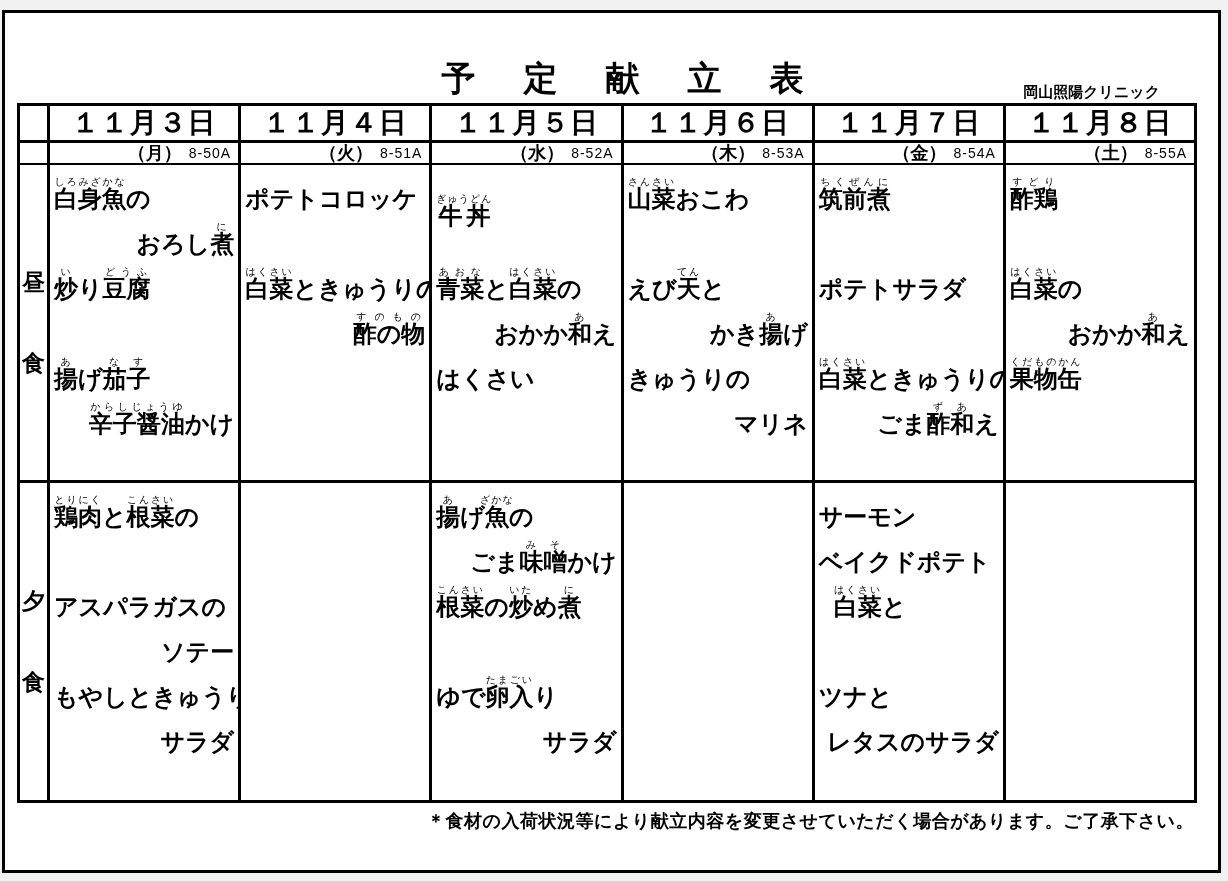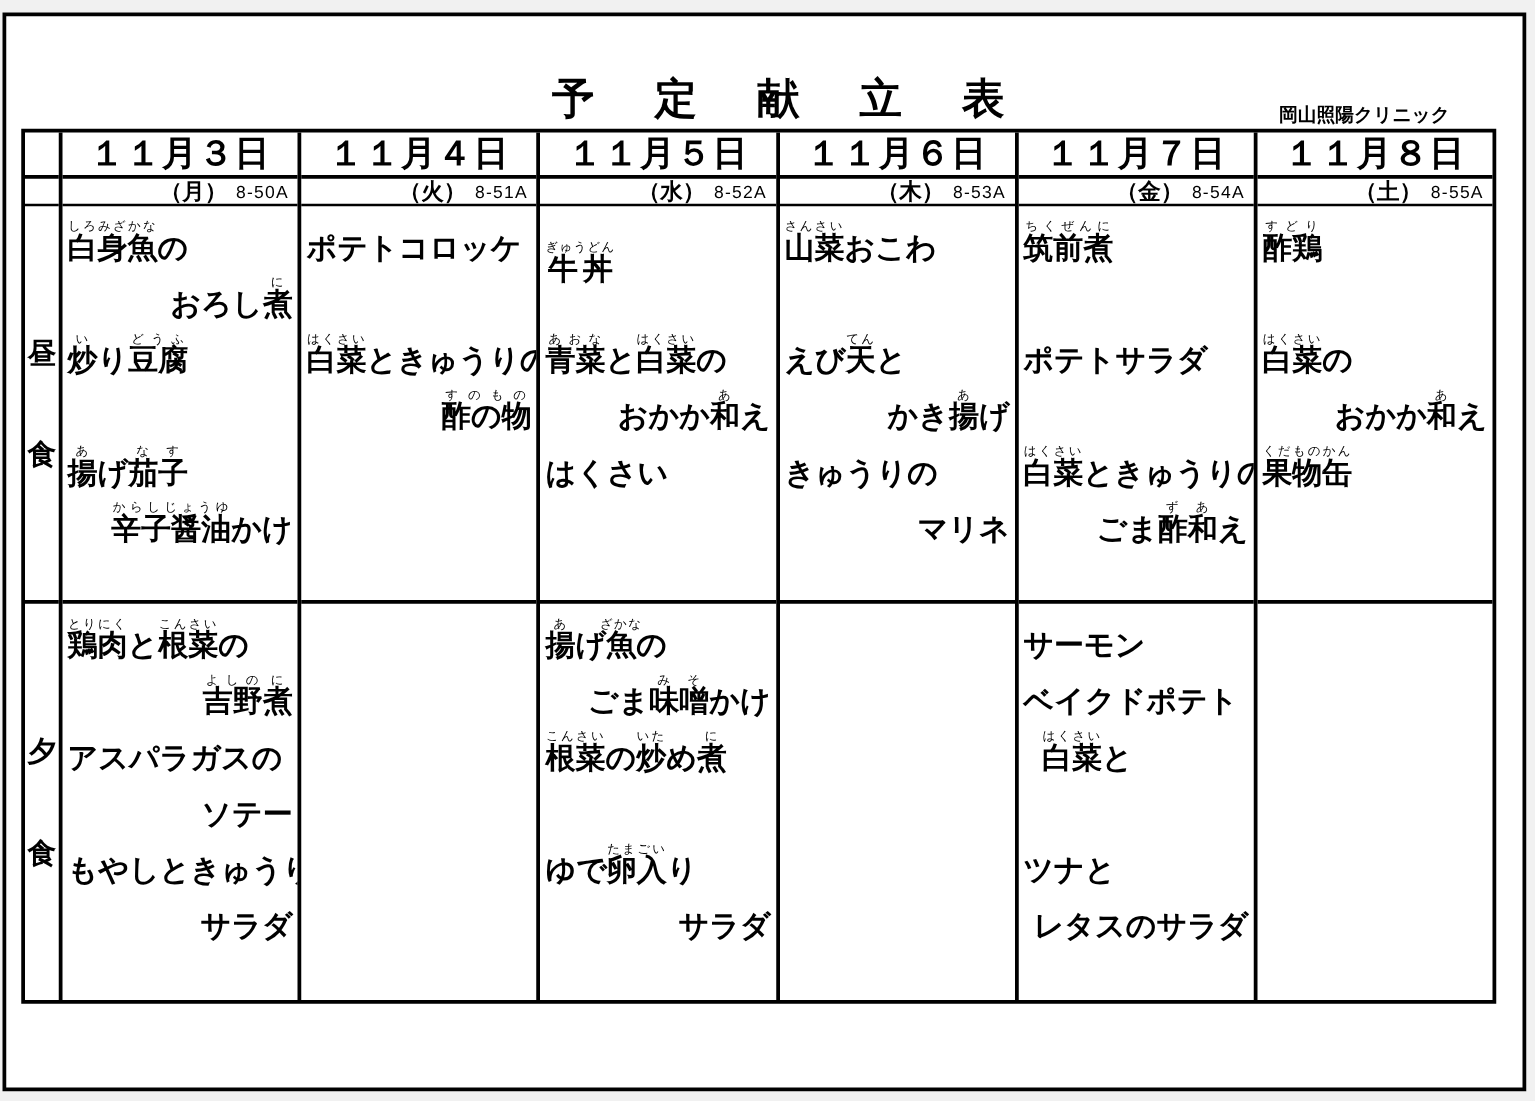--- a/index.html
+++ b/index.html
@@ -98,23 +98,20 @@
               <span class="lt"><ruby>揚<rt>あ</rt></ruby>げ<ruby>茄子<rt>なす</rt></ruby></span>
             </div>
             <div class="line right" style="top: 225px;">
               <span class="lt"><ruby>辛子醤油<rt>からしじょうゆ</rt></ruby>かけ</span>
             </div>
           </div>
     <div class="cell r-dinner meal-cell">
             <div class="line left" style="top: 0px;">
               <span class="lt"><ruby>鶏肉<rt>とりにく</rt></ruby>と<ruby>根菜<rt>こんさい</rt></ruby>の</span>
             </div>
-            <div class="line right" style="top: 45px;">
-              <span class="lt"><ruby>吉野<rt>よしの</rt></ruby><ruby>煮<rt>に</rt></ruby></span>
-            </div>
             <div class="line left" style="top: 90px;">
               <span class="lt">アスパラガスの</span>
             </div>
             <div class="line right" style="top: 135px;">
               <span class="lt">ソテー</span>
             </div>
             <div class="line left" style="top: 180px;">
               <span class="lt">もやしときゅうりの</span>
             </div>
             <div class="line right" style="top: 225px;">
@@ -275,13 +272,14 @@
             </div>
             <div class="line left" style="top: 180px;">
               <span class="lt"><ruby>果物缶<rt>くだものかん</rt></ruby></span>
             </div>
           </div>
     <div class="cell r-dinner meal-cell"></div>
   </div>
 </div>
   </div>
 
+  <div class="footnote">＊食材の入荷状況等により献立内容を変更させていただく場合があります。ご了承下さい。</div>
 </div>
 
 </body></html>

